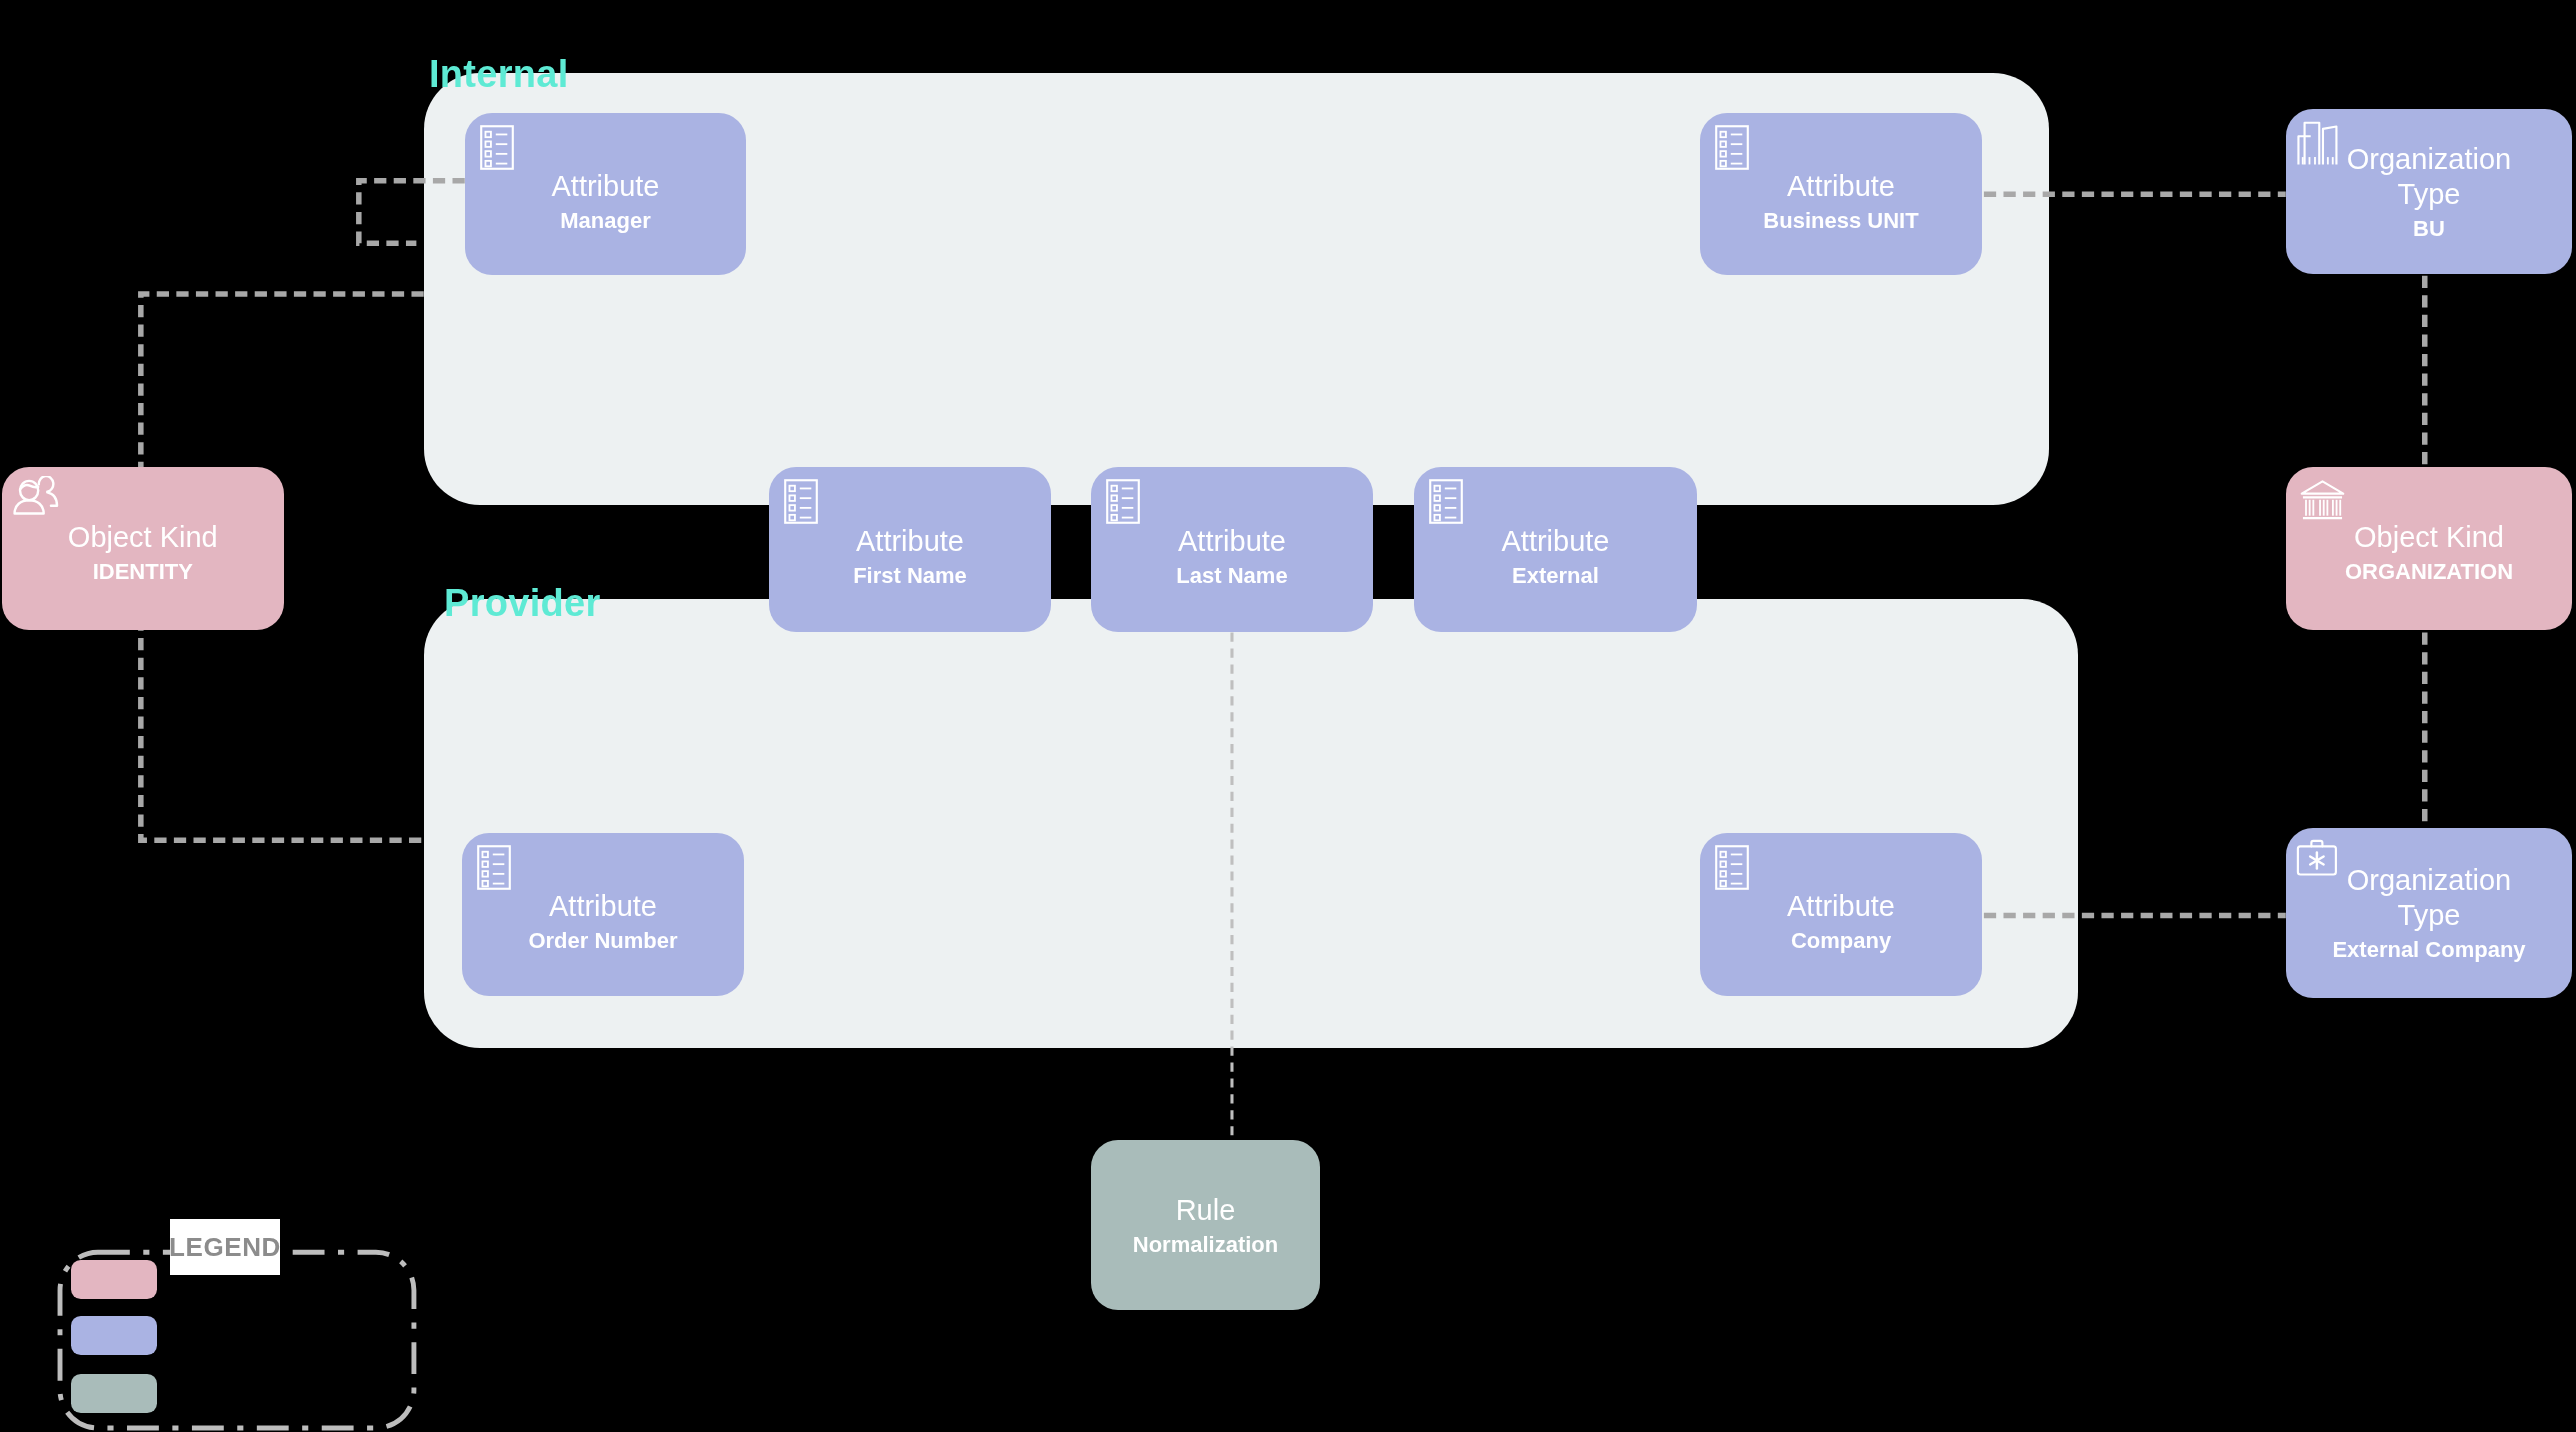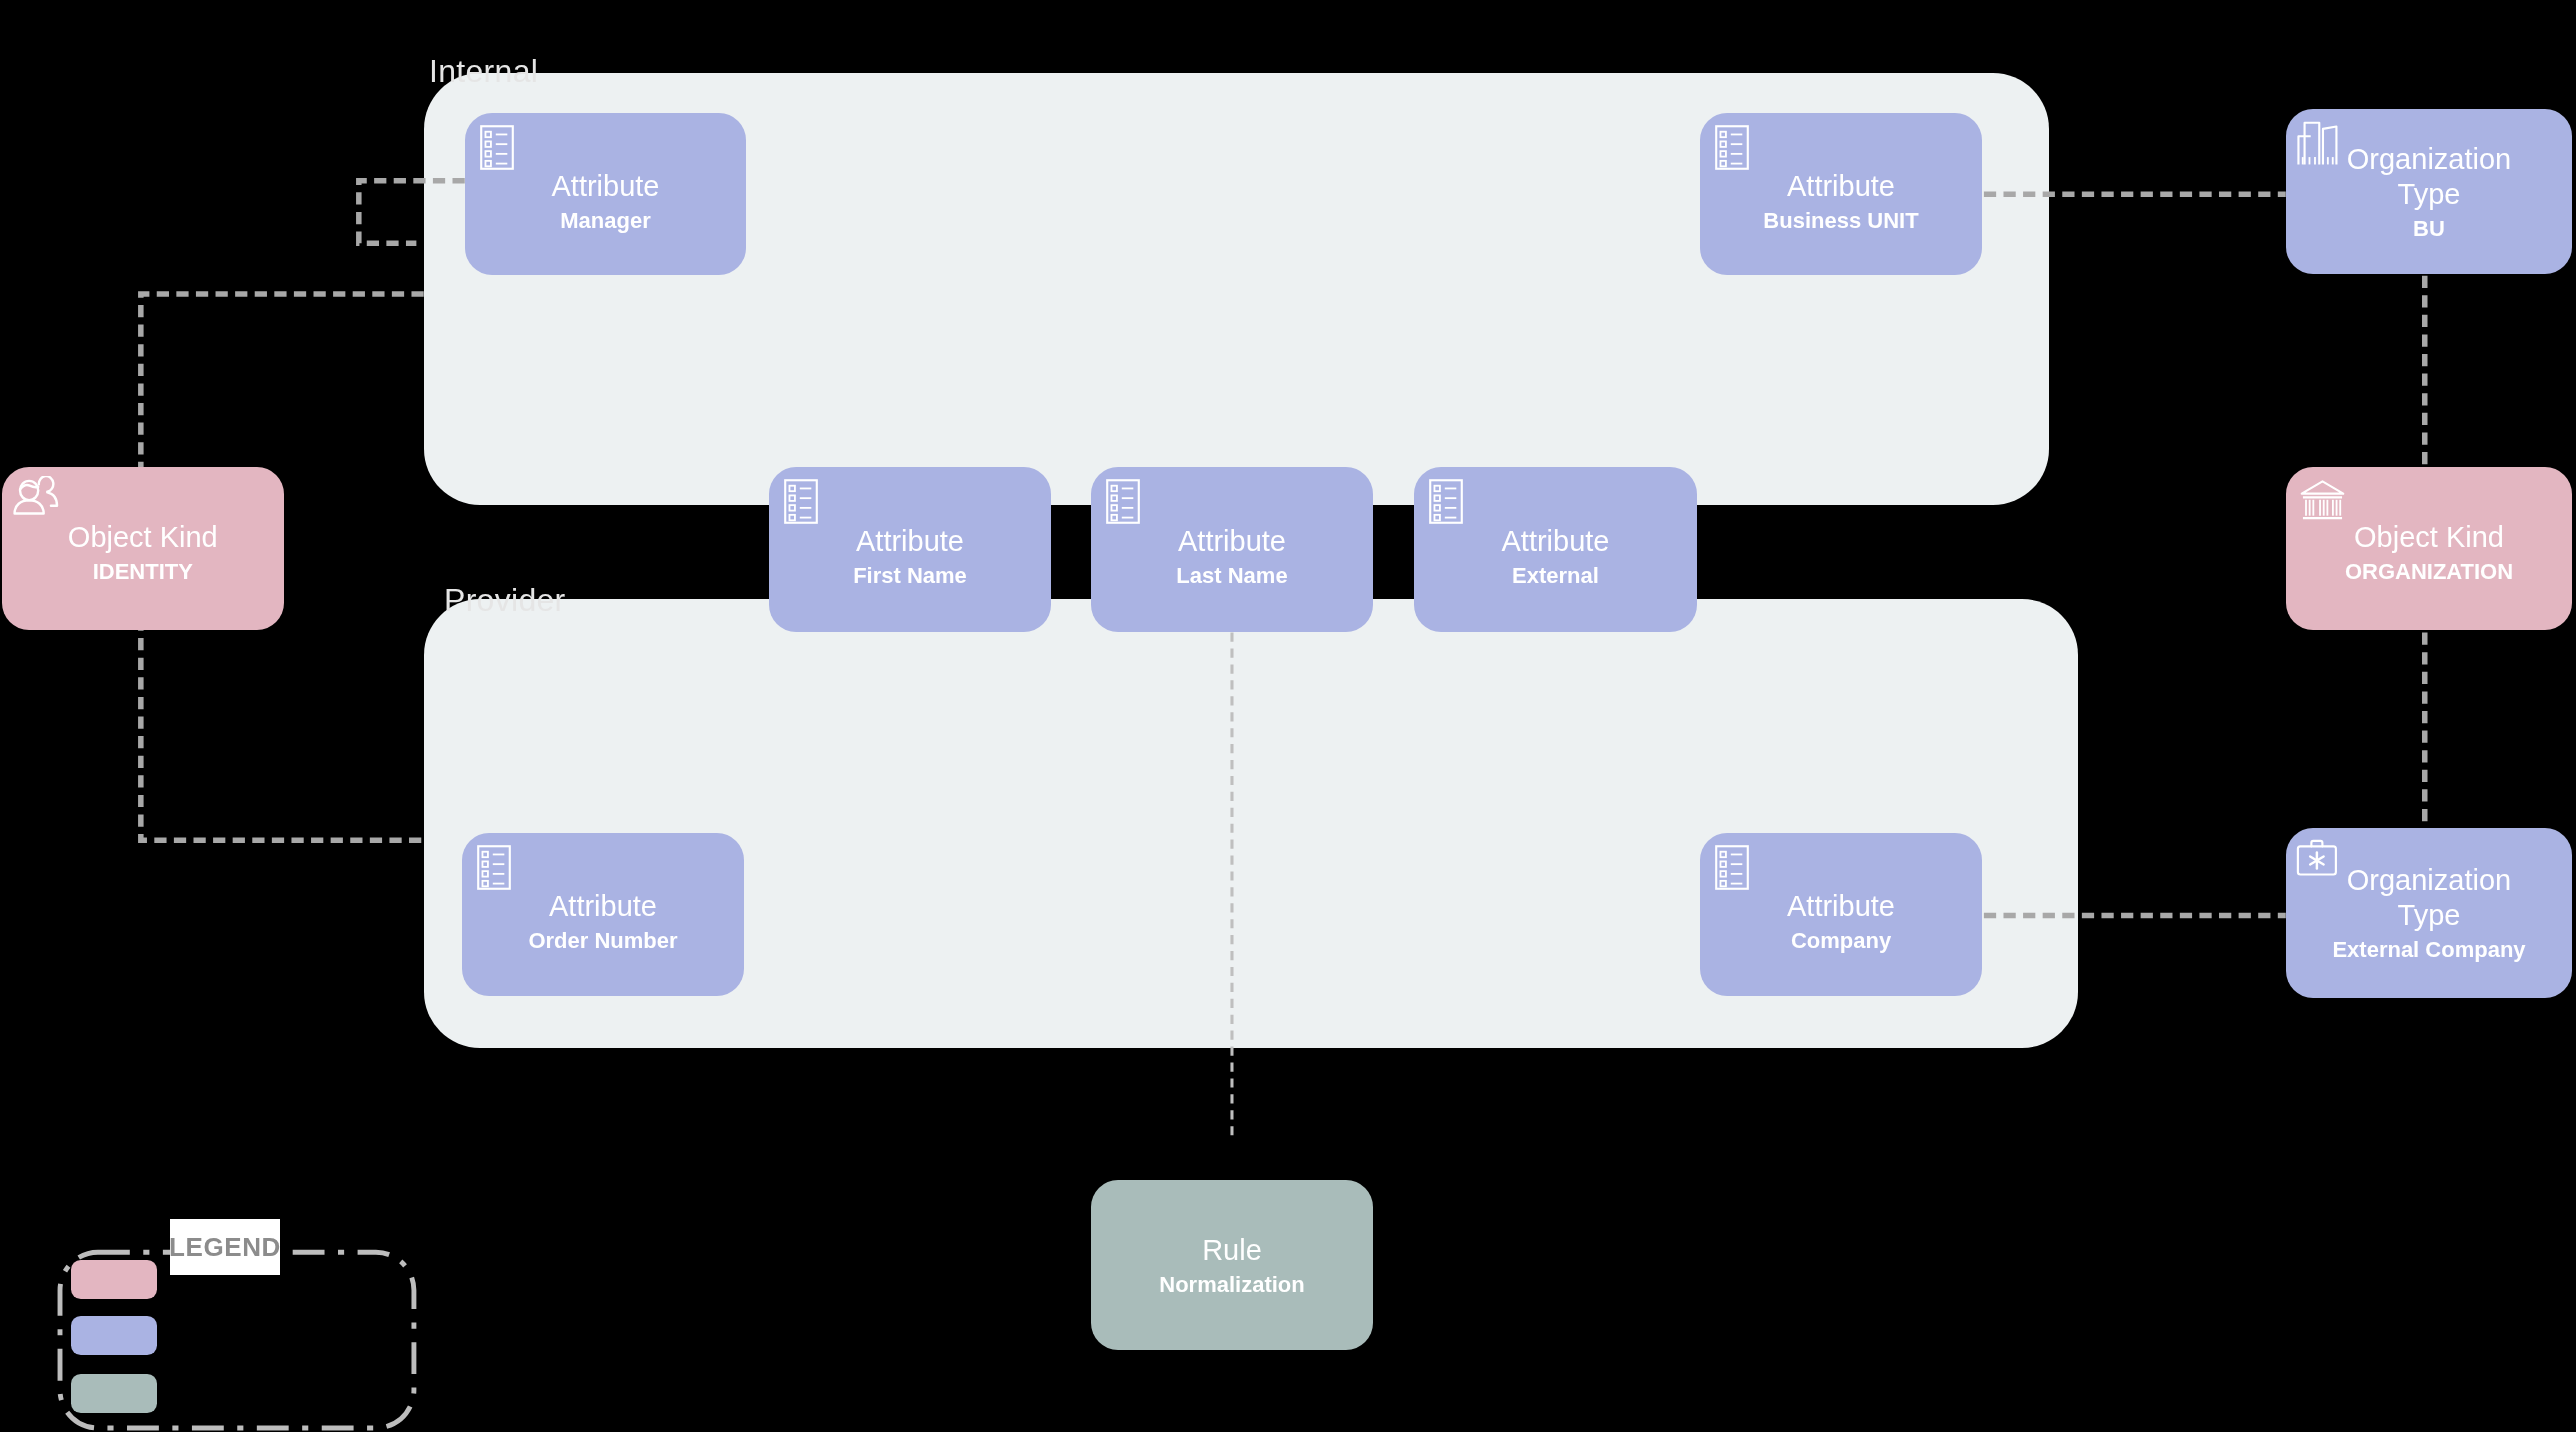--- a/index.html
+++ b/index.html
@@ -1,19 +1,19 @@
 <!DOCTYPE html>
 <html style="font-size:9.8px"><head>
 <meta charset="utf-8">
 <style>
   html,body{margin:0;padding:0;background:#000;}
   #canvas{position:relative;width:2576px;height:1433px;background:#000;overflow:hidden;
           font-family:"Liberation Sans", sans-serif;}
   .container{position:absolute;background:#edf1f2;border-radius:56px;}
-  .group-label{position:absolute;font-size:32px;font-weight:400;color:#e5e5e5;letter-spacing:0.3px;}
+  .group-label{position:absolute;font-size:38px;font-weight:700;color:#5eead4;letter-spacing:0.3px;}
   .conn-svg{position:absolute;left:0;top:0;z-index:3;}
   .dash{stroke:#a8a8a8;stroke-width:9;fill:none;stroke-dasharray:20 12;}
   .dash-thin{stroke:#bfbfbf;stroke-width:5;fill:none;stroke-dasharray:15 11;}
   .legend-border{stroke:#bdbdbd;stroke-width:8;fill:none;stroke-dasharray:52 22 10 22;}
   .node{position:absolute;border-radius:27px;color:#fff;display:flex;flex-direction:column;
         align-items:center;justify-content:center;text-align:center;z-index:5;}
   .node.purple{background:#aab3e3;}
   .node.pink{background:#e3b6c1;align-items:center;}
   .node.sage{background:#a9bcba;}
   .node .t{font-size:29px;line-height:35px;font-weight:400;}
@@ -279,21 +279,21 @@
         </g>
       </svg>
     </span>
     <div class="txt" style="transform:translateY(2.4px);">
       <div class="t">Organization</div>
       <div class="t">Type</div>
       <div class="n">External Company</div>
       </div>
   </div>
 
-  <div class="node sage" style="left:1091px;top:1140px;width:282px;height:170px;margin-top:40px;">
+  <div class="node sage" style="left:1091px;top:1140px;width:229px;height:170px;">
     <div class="txt" style="transform:translateY(2.4px);">
       <div class="t">Rule</div>
       <div class="n">Normalization</div>
       </div>
   </div>
 
   <div class="legend-title-box">
     <span>LEGEND</span>
   </div>
   <div class="swatch sw-pink" style="top:1260px;"></div>

